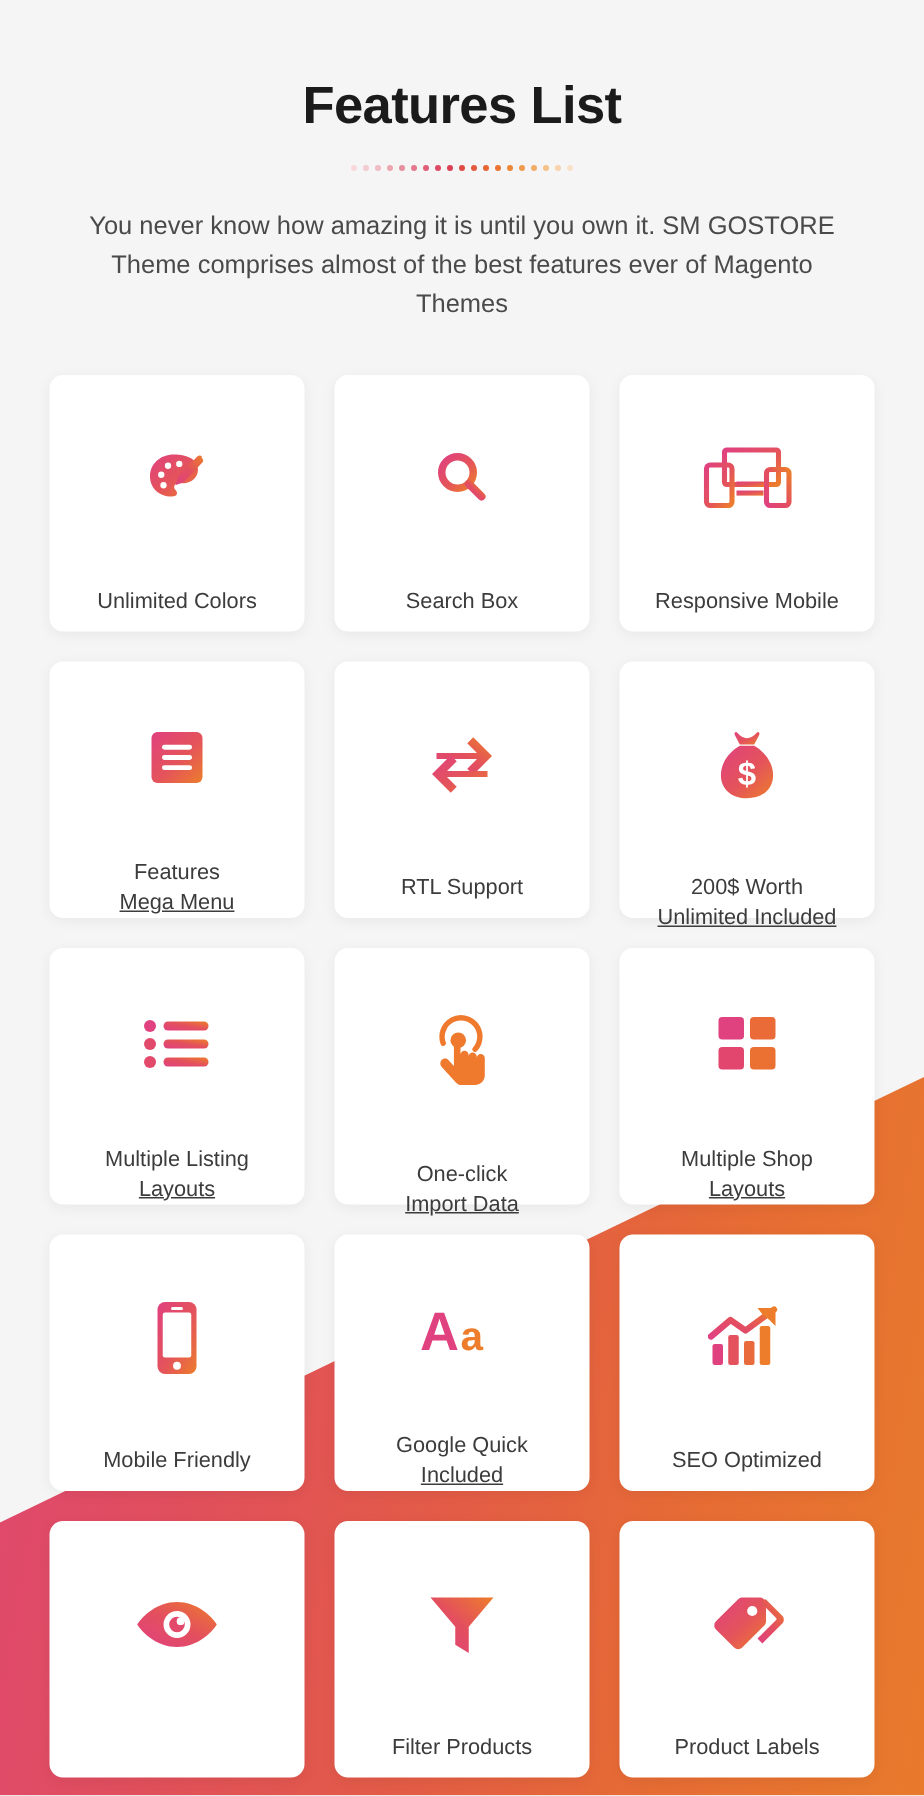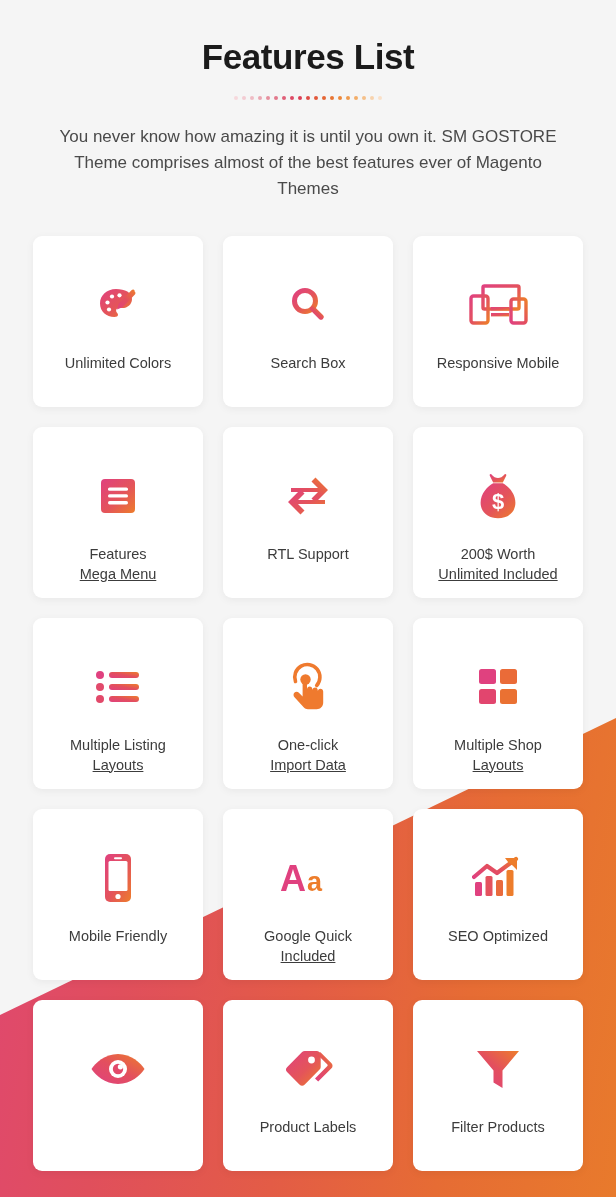--- a/index.html
+++ b/index.html
@@ -14,21 +14,21 @@
   #bg-wedge{
     position:absolute;left:0;top:0;width:616px;height:1197px;
     background:linear-gradient(100deg,#d8417e 0%,#e0486f 18%,#e04f5c 36%,#e35c46 58%,#e66c34 78%,#e87a2c 100%);
     -webkit-clip-path:polygon(0 1015px, 616px 718px, 616px 1197px, 0 1197px);
     clip-path:polygon(0 1015px, 616px 718px, 616px 1197px, 0 1197px);
     z-index:0;
   }
   #page{position:relative;z-index:1;width:616px;}
 
   
-  #header{padding-top:38px;text-align:center;}
+  #header{padding-top:52px;text-align:center;}
   #page-title{
     font-size:35px;font-weight:bold;color:#1b1b1b;
     letter-spacing:-.4px;line-height:1.1;margin:0;
   }
   #title-dots{
     margin:17px auto 0;width:160px;height:8px;
     display:flex;align-items:center;justify-content:center;gap:4px;
   }
   #title-dots span{width:4px;height:4px;border-radius:50%;display:block;}
   #subtitle{
@@ -41,20 +41,21 @@
     margin:34px auto 0;width:550px;
     display:grid;grid-template-columns:repeat(3,170px);
     column-gap:20px;row-gap:20px;
   }
   .feature-card{
     width:170px;height:171px;background:#ffffff;border-radius:9px;
     box-shadow:0 2px 9px rgba(0,0,0,.055);
     display:flex;flex-direction:column;align-items:center;
     justify-content:flex-start;box-sizing:border-box;padding-top:43px;
     position:relative;
+    gap:24px;
   }
   .feature-icon{
     height:52px;display:flex;align-items:center;justify-content:center;
   }
   .feature-icon svg{display:block;}
   .feature-label{
     margin-top:22px;font-size:14.5px;line-height:20px;color:#3c3c3c;
     text-align:center;width:150px;
   }
   .feature-label .l2{display:block;text-decoration:underline;}
@@ -231,35 +232,35 @@
       <path d="M28 2C15 2 5 11.2 1.5 17 5 22.8 15 32 28 32s23-9.2 26.5-15C51 11.2 41 2 28 2z" fill="url(#g1)"></path>
       <circle cx="28" cy="17" r="9" fill="#fff"></circle>
       <path d="M28 9.5a7.5 7.5 0 1 0 0 15 7.5 7.5 0 0 0 0-15zm0 3.3a4.2 4.2 0 1 1 0 8.4 4.2 4.2 0 0 1 0-8.4z" fill="#fff"></path>
       <circle cx="28" cy="17" r="5.2" fill="#e2496a"></circle>
       <circle cx="30.4" cy="14.8" r="2.6" fill="#fff"></circle>
     </svg>
         </div>
       </div>
       <div class="feature-card">
         <div class="feature-icon">
+          <svg width="46" height="46" viewBox="0 0 46 46">
+      <path d="M2 5h42L27.5 24.5V42l-9-5.5V24.5z" fill="url(#g1)"></path>
+    </svg>
+        </div>
+        <div class="feature-label"><span>Filter Products</span></div>
+      </div>
+      <div class="feature-card">
+        <div class="feature-icon">
           <svg width="52" height="44" viewBox="0 0 52 44">
       <path d="M34.5 4H22.8c-1 0-2 .4-2.7 1.1L5.3 19.9a3.8 3.8 0 0 0 0 5.4l12.1 12.1a3.8 3.8 0 0 0 5.4 0L37.6 22.6c.7-.7 1.1-1.7 1.1-2.7V8.2c0-2.3-1.9-4.2-4.2-4.2z" fill="url(#g2)"></path>
       <circle cx="29.5" cy="13" r="3.4" fill="#fff"></circle>
       <path d="M38.5 5.2l11 11c1.4 1.4 1.4 3.7 0 5.1L36.2 34.6l-3.2-3.2 12.4-12.4c.4-.4.4-1 0-1.4L34 6.2z" fill="url(#g1)"></path>
     </svg>
         </div>
         <div class="feature-label"><span>Product Labels</span></div>
-      </div>
-      <div class="feature-card">
-        <div class="feature-icon">
-          <svg width="46" height="46" viewBox="0 0 46 46">
-      <path d="M2 5h42L27.5 24.5V42l-9-5.5V24.5z" fill="url(#g1)"></path>
-    </svg>
-        </div>
-        <div class="feature-label"><span>Filter Products</span></div>
       </div>
     </div>
 
 </div>
 
 <svg width="0" height="0" style="position:absolute" aria-hidden="true">
   <defs>
     <linearGradient id="g1" x1="0" y1="1" x2="1" y2="0">
       <stop offset="0%" stop-color="#e0417f"></stop>
         <stop offset="50%" stop-color="#e34f5e"></stop>

